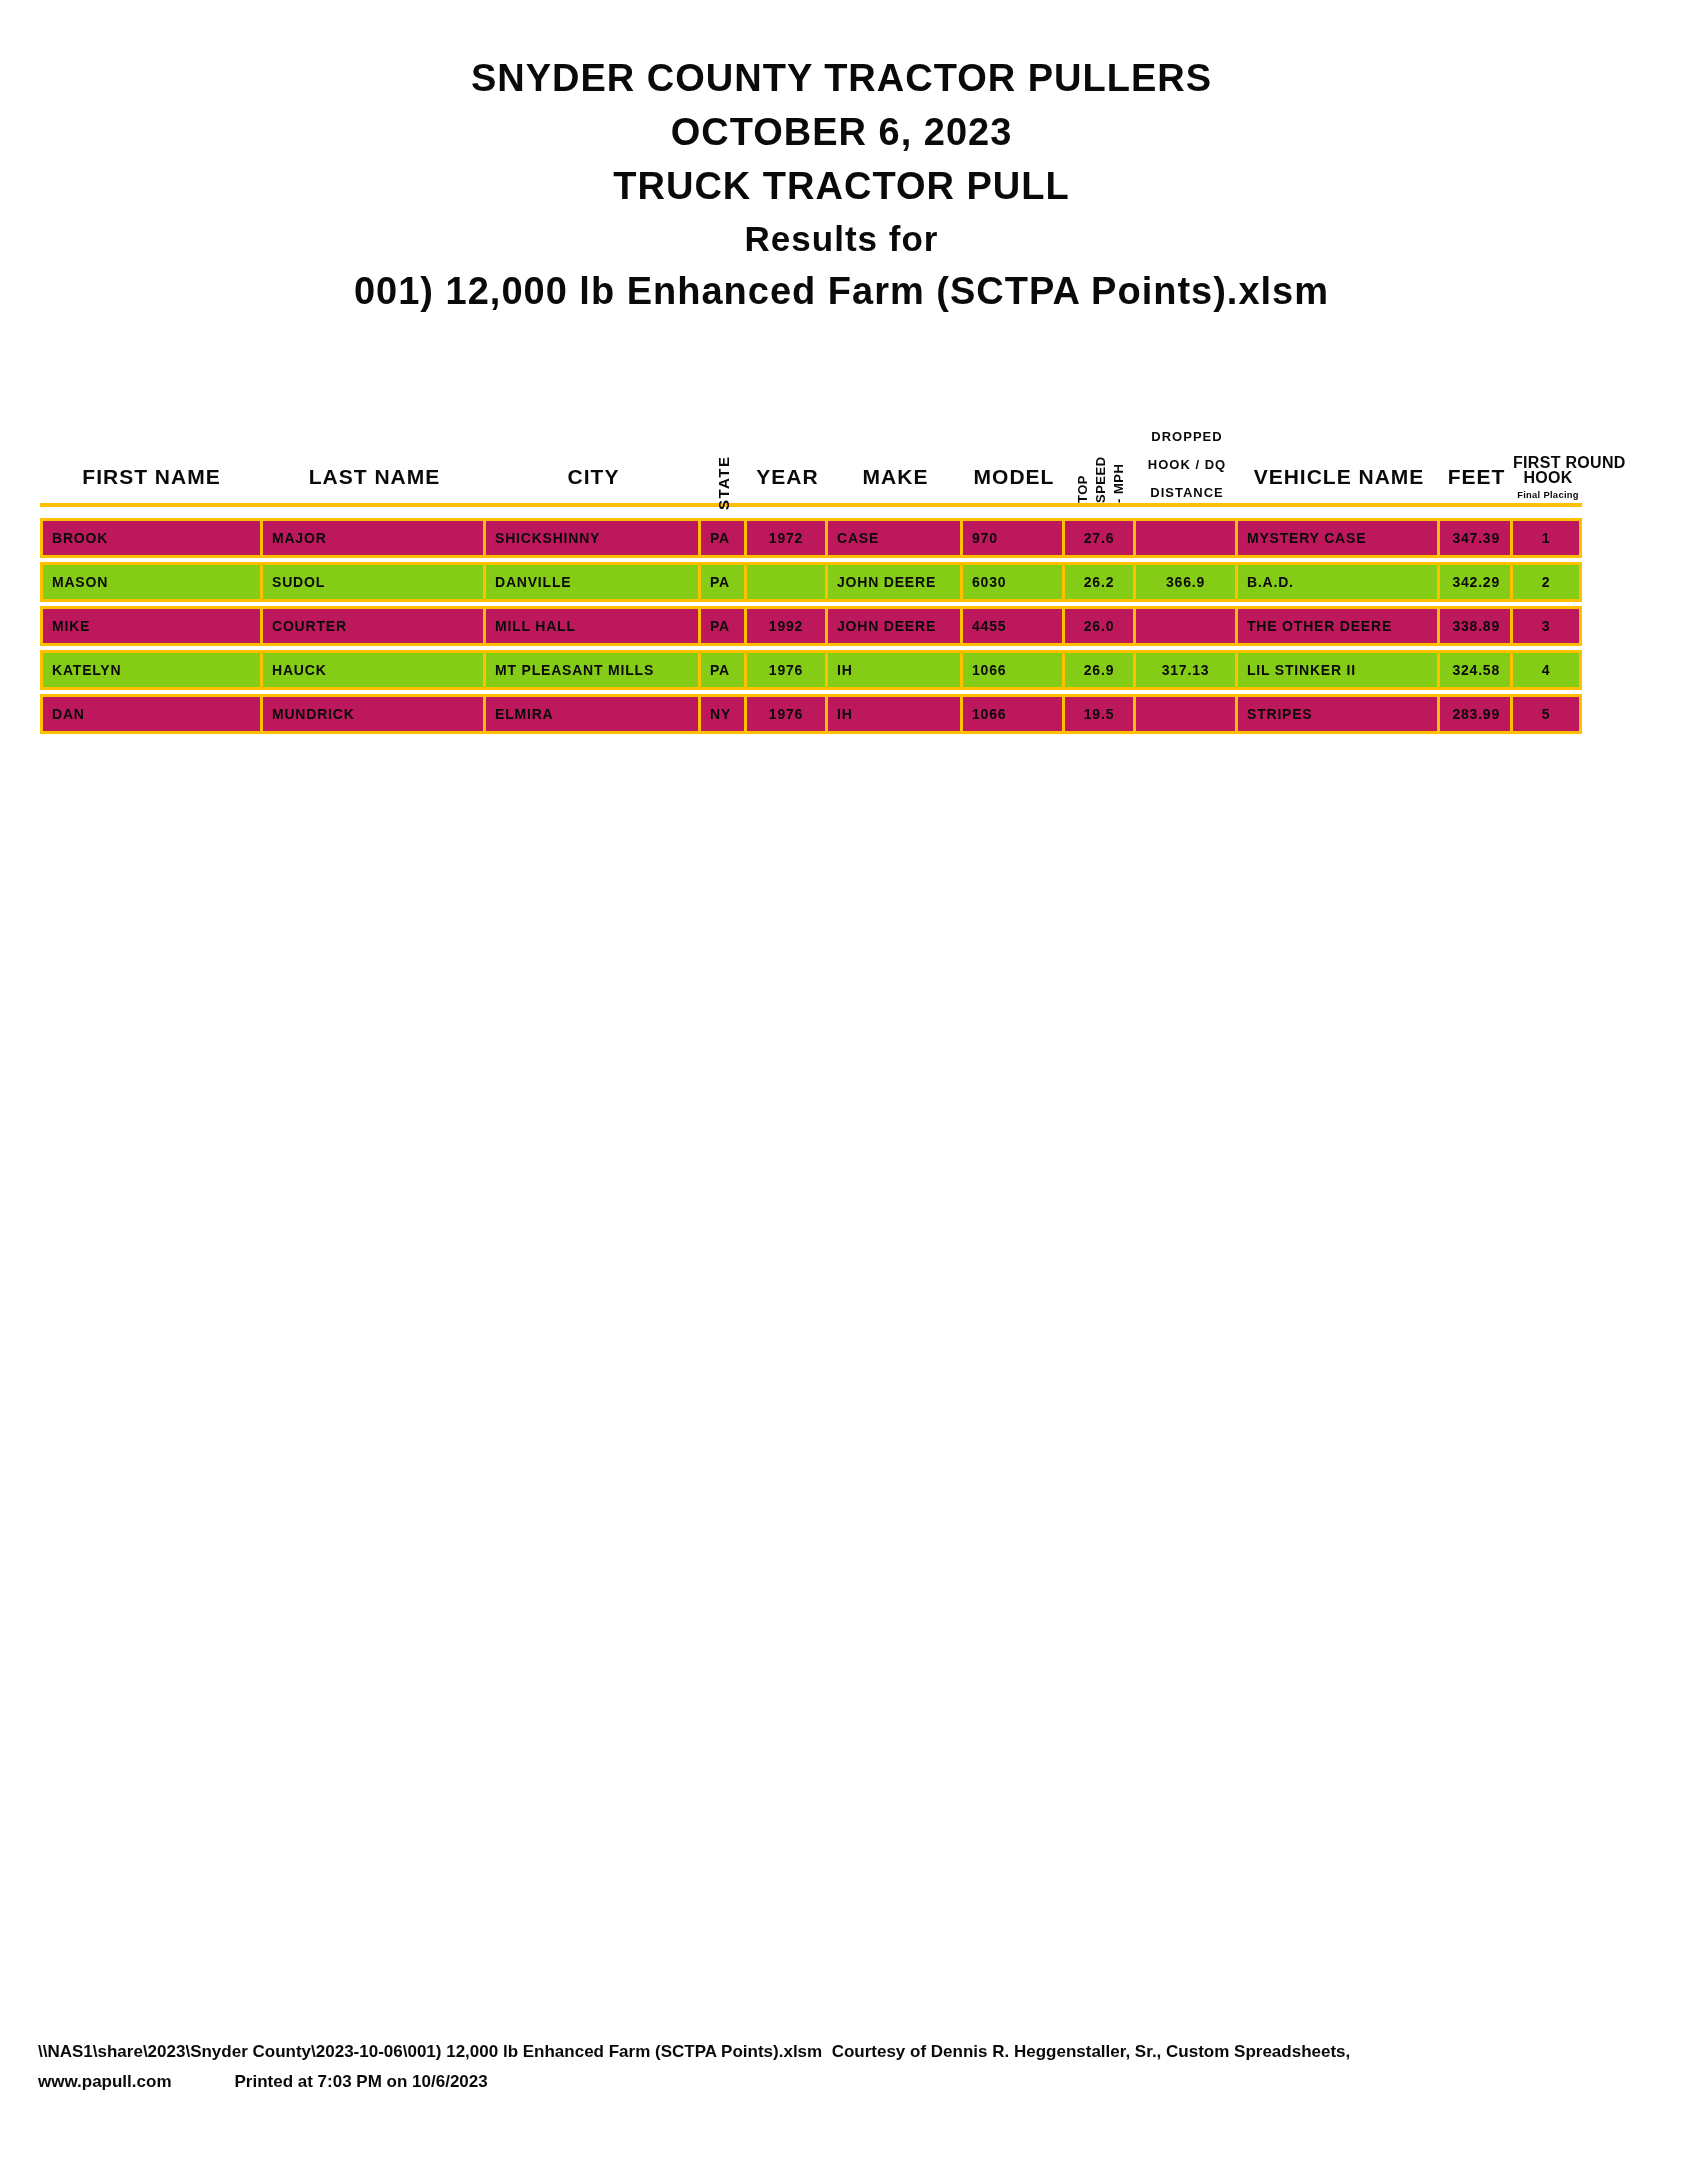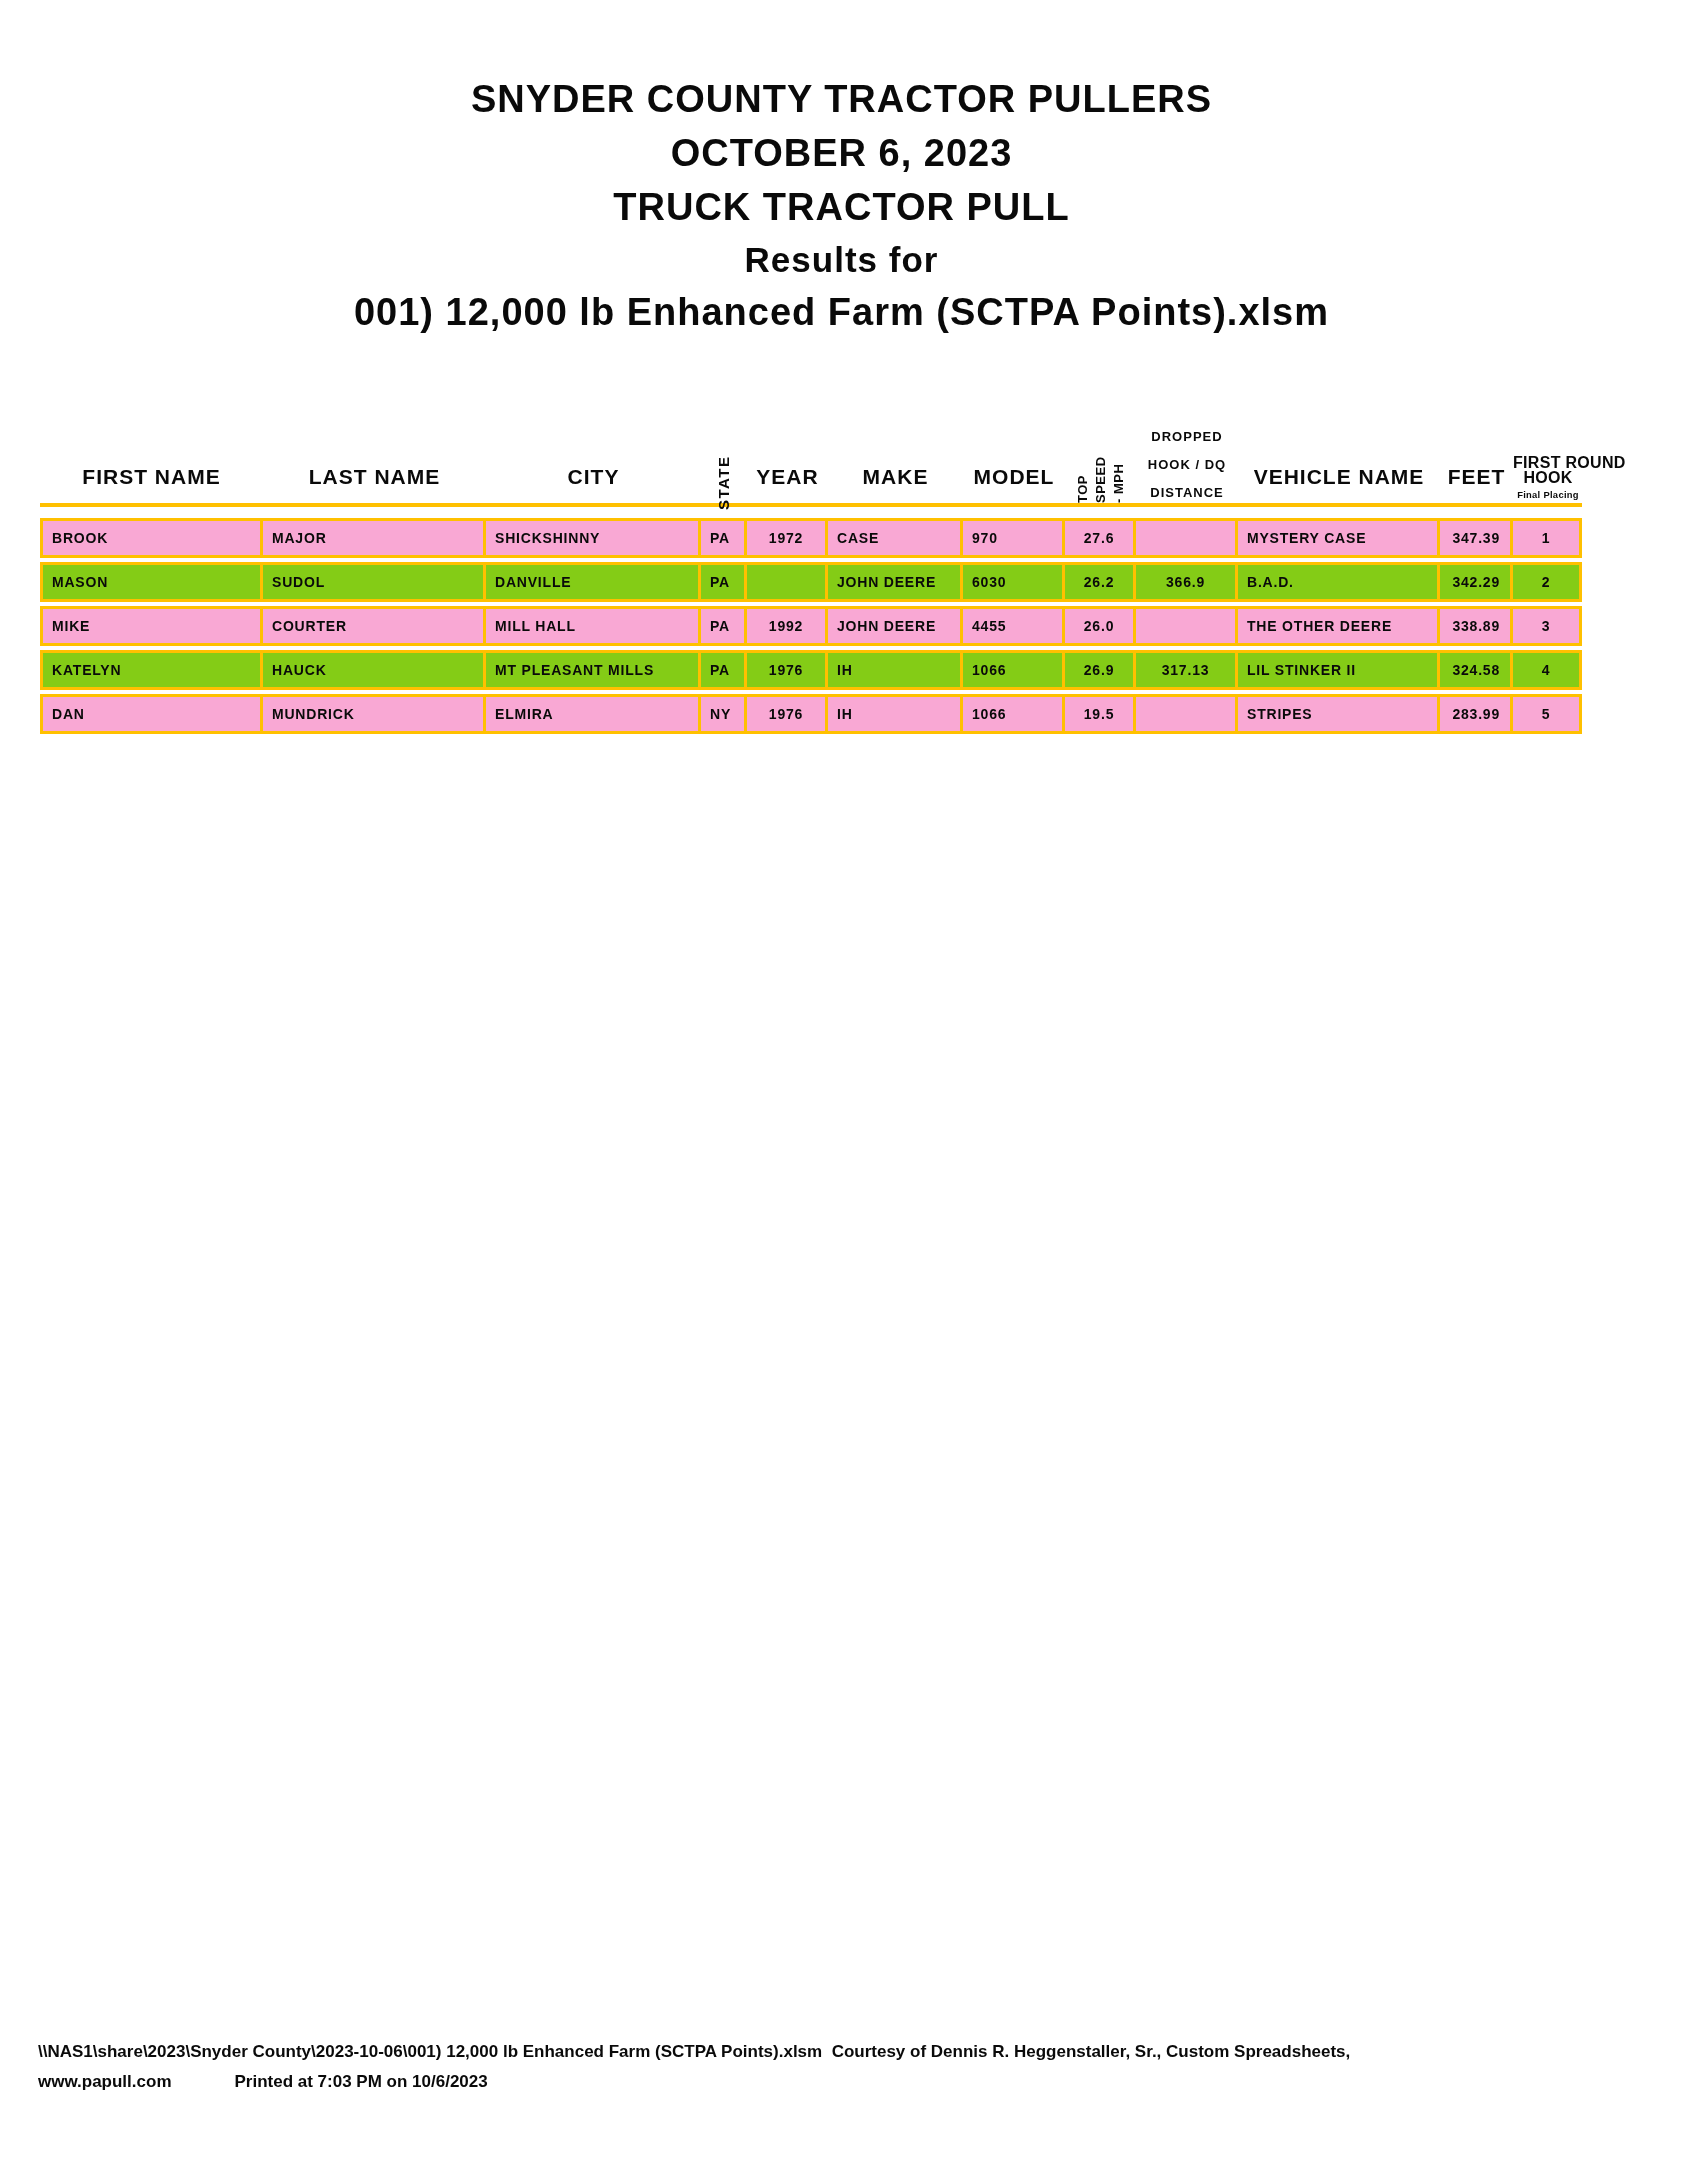--- a/index.html
+++ b/index.html
@@ -2,21 +2,21 @@
 <html><head>
 <meta charset="utf-8">
 <style>
   html,body{margin:0;padding:0;}
   body{
     width:1683px;height:2178px;background:#ffffff;position:relative;
     font-family:"Liberation Sans","DejaVu Sans",sans-serif;color:#0a0a0a;
     -webkit-font-smoothing:antialiased;
   }
   
-  .titles{padding-top:72px;text-align:center;font-weight:bold;}
+  .titles{padding-top:51px;text-align:center;font-weight:bold;}
   .t-line{letter-spacing:1px;}
   .t1,.t2,.t3,.t5{font-size:38px;line-height:54px;}
   .t4{font-size:35px;line-height:51px;}
   
   .sheet{position:absolute;left:40px;top:416px;width:1542px;}
   .header-band{position:relative;height:87px;display:flex;}
   .hcell{position:relative;flex:0 0 auto;height:87px;}
   .hlabel{
     position:absolute;left:0;right:0;bottom:14px;text-align:center;
     font-weight:bold;font-size:21px;letter-spacing:1px;white-space:nowrap;
@@ -41,21 +41,21 @@
   .vrot3{
     position:absolute;bottom:0;left:50%;margin-left:27px;
     transform:rotate(-90deg);transform-origin:0 100%;
     font-weight:bold;font-size:13px;line-height:18px;letter-spacing:0.5px;
     white-space:pre;text-align:left;
   }
   .top-rule{height:4px;background:#FFC000;}
   .rows{margin-top:11px;}
   .trow{
     display:flex;height:40px;border:3px solid #FFC000;box-sizing:border-box;
-    margin-bottom:4px;background:#f9a8d4;align-items:stretch;
+    margin-bottom:4px;background:#be185d;align-items:stretch;
   }
   .trow.alt{background:#84cc16;}
   .tcell{
     flex:0 0 auto;box-sizing:border-box;border-right:3px solid #FFC000;
     font-weight:bold;font-size:14px;letter-spacing:0.8px;
     display:flex;align-items:center;overflow:hidden;white-space:nowrap;
   }
   .tcell.last{border-right:none;flex:1 1 auto;}
   .al{justify-content:flex-start;padding-left:9px;}
   .ac{justify-content:center;}

